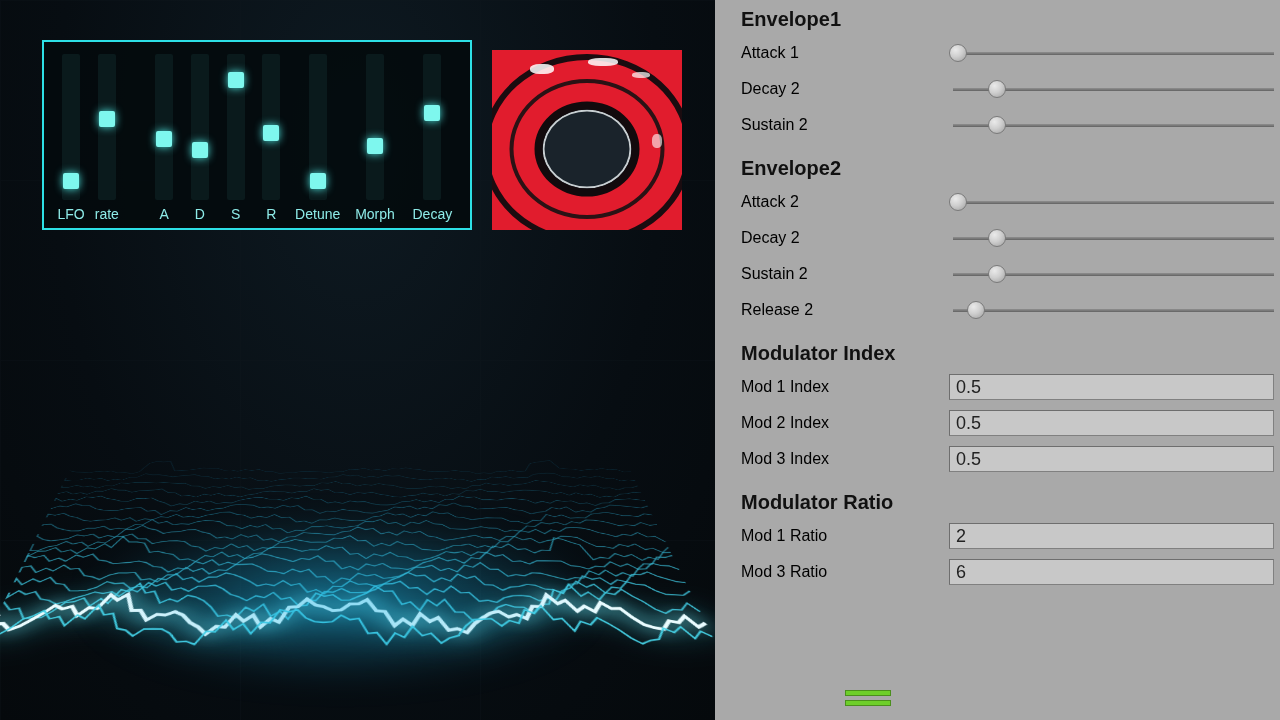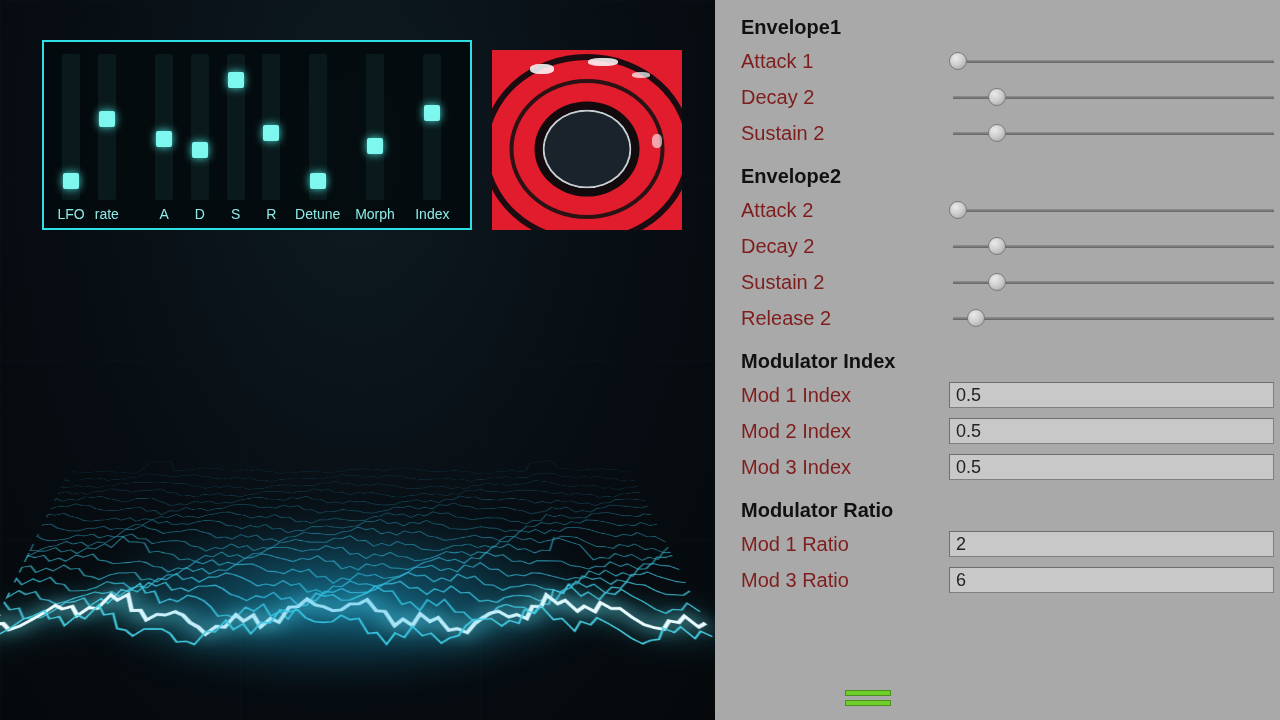--- a/index.html
+++ b/index.html
@@ -121,41 +121,41 @@
     width: 520px;
     height: 160px;
     background: radial-gradient(ellipse at center, rgba(30,180,230,.55) 0%, rgba(30,180,230,0) 70%);
     filter: blur(18px);
   }
   
   .right {
     width: 565px;
     height: 720px;
     background: #a9a9a9;
-    padding: 16px 4px 8px 26px;
+    padding: 8px 4px 8px 26px;
     color: #222;
     font-size: 20px;
     position: relative;
   }
   .section-header {
     font-weight: bold;
     color: #111;
     font-size: 20px;
     margin: 14px 0 4px 0;
   }
   .section-header.first { margin-top: 0; }
   .row {
     display: flex;
     align-items: center;
     height: 36px;
   }
   .row .label {
     width: 208px;
-    color: #7f1d1d;
-    font-size: 20px;
+    color: #000000;
+    font-size: 16px;
   }
   .row .control { flex: 1; }
   
   .uslider {
     position: relative;
     height: 18px;
     margin-right: 2px;
   }
   .uslider .bar {
     position: absolute;
@@ -255,21 +255,21 @@
       <div class="fader wide">
         <div class="track">
           <div class="thumb" style="bottom: 46.2px;"></div>
         </div>
         <div class="lbl">Morph</div>
       </div>
       <div class="fader wide">
         <div class="track">
           <div class="thumb" style="bottom: 79.2px;"></div>
         </div>
-        <div class="lbl">Index</div>
+        <div class="lbl">Decay</div>
       </div>
     </div>
 
   <div class="preview">
     <div class="ring r1"></div>
     <div class="ring r2"></div>
     <div class="ring r3"></div>
     <div class="speckle" style="left:38px;top:14px;width:24px;height:10px"></div>
     <div class="speckle" style="left:96px;top:8px;width:30px;height:8px"></div>
     <div class="speckle" style="left:140px;top:22px;width:18px;height:6px;opacity:.7"></div>

